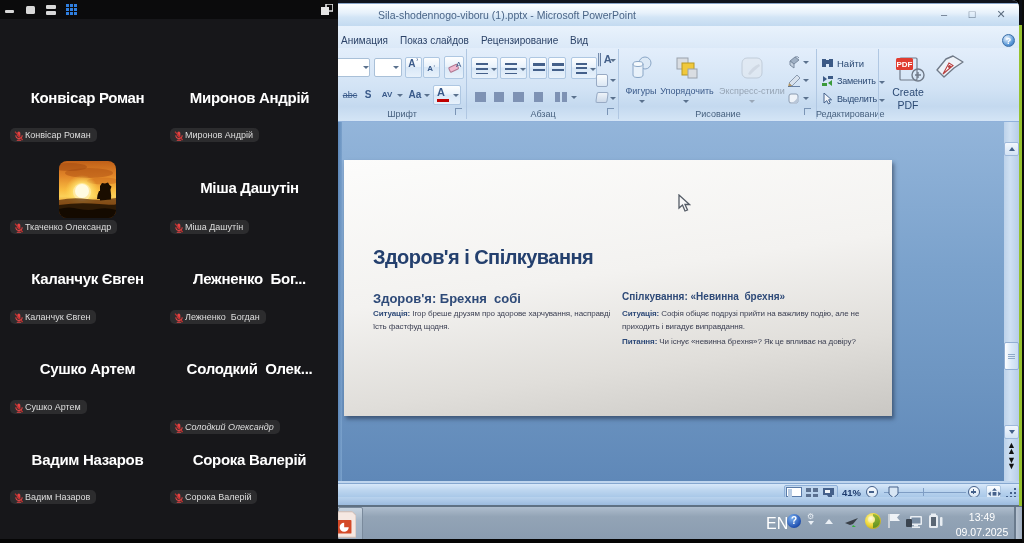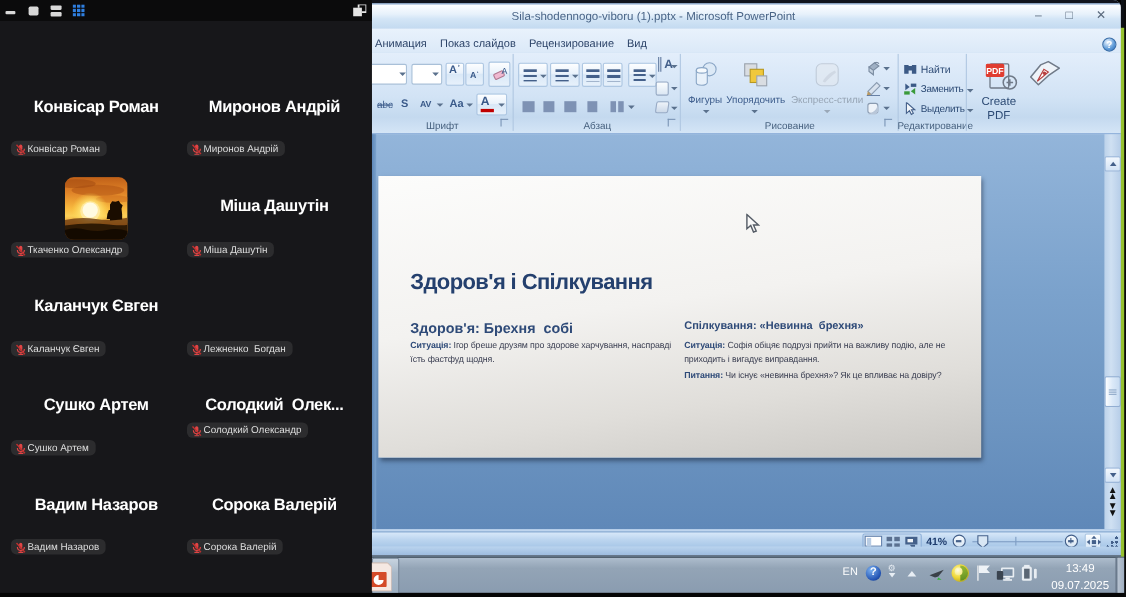--- a/index.html
+++ b/index.html
@@ -5,21 +5,21 @@
   * { margin:0; padding:0; box-sizing:border-box; }
   body { font-family:"Liberation Sans", sans-serif; }
   #root { position:relative; width:1024px; height:543px; overflow:hidden; background:#000; }
   .abs { position:absolute; }
 
   
   #ppt { left:338px; top:0; width:681px; height:505px; background:#bfd5ee; border-top-right-radius:7px; overflow:hidden; }
   #titlebar { left:0; top:3px; width:681px; height:23px;
     background:linear-gradient(#fdfeff, #e7f1fb 40%, #d3e5f6 60%, #c3daf0);
     border-top:1px solid #8aa5c8; }
-  #titletext { left:40px; top:9px; width:345px; text-align:right; font-size:10.5px; color:#4a6587; }
+  #titletext { left:40px; top:9px; width:345px; text-align:left; font-size:10.5px; color:#4a6587; }
   .winbtn { top:9px; width:28px; height:12px; color:#5d6d80; font-size:11px; text-align:center; line-height:10px; }
   
   #tabrow { left:0; top:26px; width:681px; height:22px; background:linear-gradient(#e9f2fc,#dbe9f8); }
   .tab { top:35px; height:14px; font-size:10px; color:#2c4368; }
   
   #ribbon { left:0; top:48px; width:681px; height:74px;
     background:linear-gradient(#e3eefb, #d2e3f5 55%, #c4d9ef 80%, #d4e5f6); border-bottom:1px solid #90b1da; }
   .glabel { bottom:2px; left:0; right:0; text-align:center; font-size:9px; color:#47617f; }
   .rbtn { border:1px solid #aec7e2; border-radius:2px;
     background:linear-gradient(#fdfeff,#e9f2fb 45%,#d9e8f7 50%,#e7f1fb); }
@@ -285,21 +285,21 @@
   </div>
 
   <div id="taskbar" class="abs">
     <div class="abs" style="left:0;top:0;width:25px;height:34px;background:linear-gradient(#c8d4e0,#a8b8c8 40%,#9dafc2);border:1px solid #7a8a9c;border-radius:2px;">
       <svg class="abs" style="left:-3px;top:3px;" width="20" height="27" viewBox="0 0 22 28">
         <path d="M2 0 h16 l4 4 v24 h-20 z" fill="#f5e8e2" stroke="#d0b8ac"></path>
         <rect x="1" y="9" width="16" height="15" rx="1" fill="#d44a28"></rect>
         <path d="M9 12 a5 5 0 1 0 5 5 l-5 0 z" fill="#fff"></path>
       </svg>
     </div>
-    <div class="abs" style="left:428px;top:8px;font-size:10px;color:#fff;">EN</div>
+    <div class="abs" style="left:428px;top:8px;font-size:16px;color:#fff;">EN</div>
     <div class="abs" style="left:449px;top:7px;width:14px;height:14px;border-radius:50%;background:radial-gradient(circle at 35% 30%,#7ab0f0,#2050b0 70%,#103068);color:#fff;font-size:10px;font-weight:bold;text-align:center;line-height:14px;">?</div>
     <div class="abs" style="left:469px;top:5px;color:#e8eef4;font-size:8px;">⚙</div>
     <div class="abs" style="left:470px;top:14px;width:0;height:0;border-left:3px solid transparent;border-right:3px solid transparent;border-top:4px solid #e8eef4;"></div>
     <div class="abs" style="left:487px;top:12px;width:0;height:0;border-left:4.5px solid transparent;border-right:4.5px solid transparent;border-bottom:5px solid #e8eef4;"></div>
     <svg class="abs" style="left:506px;top:8px;" width="16" height="14" viewBox="0 0 16 14">
       <path d="M1 8 L14 3 L9 9 L6 10 Z" fill="#3a4048"></path>
         <path d="M9 10 l3 2 l-4 0 z" fill="#35b03a"></path>
     </svg>
     <div class="abs" style="left:527px;top:6px;width:16px;height:16px;border-radius:50%;background:radial-gradient(circle at 38% 35%,#fdf6b0,#f0d838 45%,#c8b428 70%,#689428);">
       <div class="abs" style="left:8px;top:1px;width:7px;height:14px;border-radius:0 7px 7px 0;background:linear-gradient(#88b030,#4a8820);opacity:0.85;"></div>
@@ -354,20 +354,21 @@
       <svg class="abs" style="left:321px;top:4px;" width="12" height="11" viewBox="0 0 12 11">
         <rect x="0" y="3" width="8" height="8" fill="#e5e5e5"></rect>
         <path d="M5 3 L5 0 L12 0 L12 7 L8 7" fill="none" stroke="#e5e5e5" stroke-width="1.6"></path>
       </svg>
     </div>
     
     <div class="pname abs" style="left:3px;width:169px;top:89px;">Конвісар Роман</div>
     <div class="pname abs" style="left:165px;width:169px;top:89px;">Миронов Андрій</div>
     <div class="pname abs" style="left:165px;width:169px;top:179px;">Міша Дашутін</div>
     <div class="pname abs" style="left:3px;width:169px;top:270px;">Каланчук Євген</div>
+    <div class="pname abs" style="left:165px;width:169px;top:270px;">Лежненко&nbsp; Бог...</div>
     <div class="pname abs" style="left:3px;width:169px;top:360px;">Сушко Артем</div>
     <div class="pname abs" style="left:165px;width:169px;top:360px;">Солодкий&nbsp; Олек...</div>
     <div class="pname abs" style="left:3px;width:169px;top:451px;">Вадим Назаров</div>
     <div class="pname abs" style="left:165px;width:169px;top:451px;">Сорока Валерій</div>
     
     <svg class="abs" style="left:59px;top:161px;border-radius:8px;" width="57" height="57" viewBox="0 0 57 57">
       <defs>
         <linearGradient id="sky" x1="0" y1="0" x2="0" y2="1">
           <stop offset="0" stop-color="#c06018"></stop>
             <stop offset="0.25" stop-color="#e08428"></stop>
@@ -416,21 +417,21 @@
         </svg>Міша Дашутін</div>
     <div class="pill" style="left:10px;top:310px;"><svg class="mic" viewBox="0 0 12 12">
           <use href="#micico"></use>
         </svg>Каланчук Євген</div>
     <div class="pill" style="left:170px;top:310px;"><svg class="mic" viewBox="0 0 12 12">
           <use href="#micico"></use>
         </svg>Лежненко&nbsp; Богдан</div>
     <div class="pill" style="left:10px;top:400px;"><svg class="mic" viewBox="0 0 12 12">
           <use href="#micico"></use>
         </svg>Сушко Артем</div>
-    <div class="pill" style="left:170px;top:384px;"><svg class="mic" viewBox="0 0 12 12">
+    <div class="pill" style="left:170px;top:420px;font-style:italic;"><svg class="mic" viewBox="0 0 12 12">
           <use href="#micico"></use>
         </svg>Солодкий Олександр</div>
     <div class="pill" style="left:10px;top:490px;"><svg class="mic" viewBox="0 0 12 12">
           <use href="#micico"></use>
         </svg>Вадим Назаров</div>
     <div class="pill" style="left:170px;top:490px;"><svg class="mic" viewBox="0 0 12 12">
           <use href="#micico"></use>
         </svg>Сорока Валерій</div>
     <svg width="0" height="0">
         <defs>

